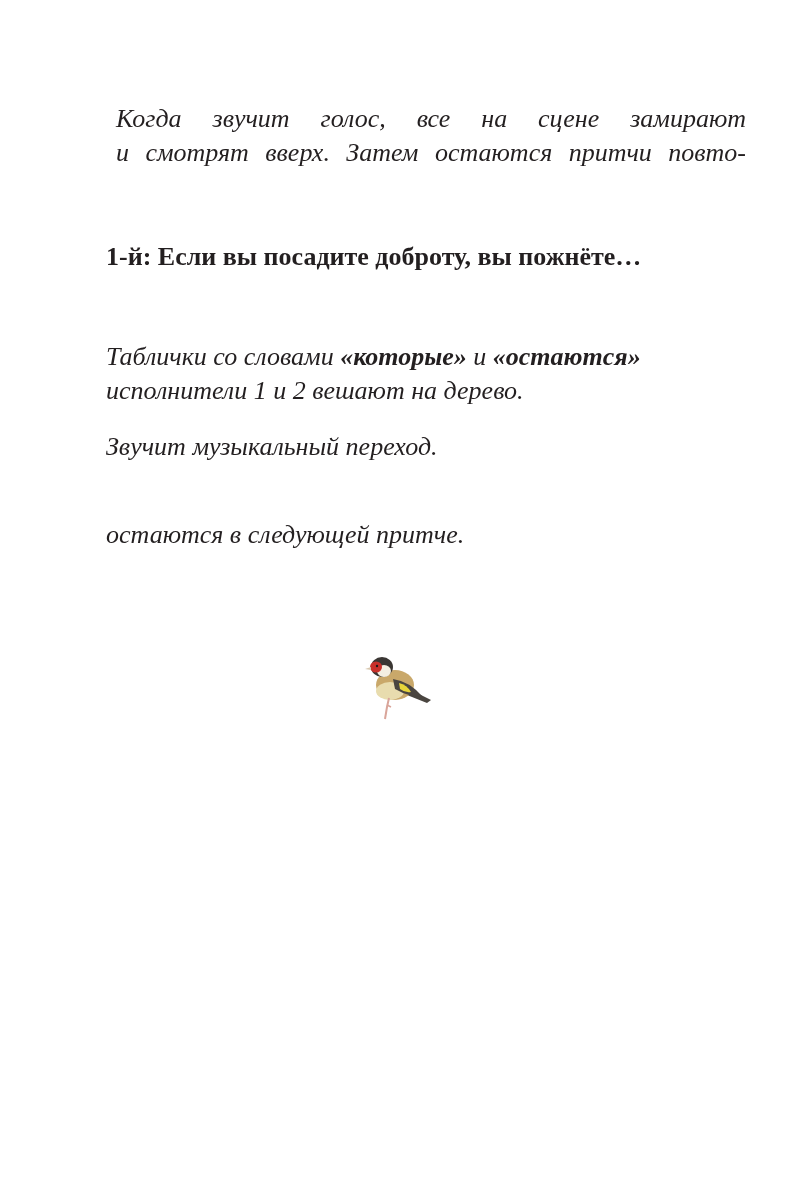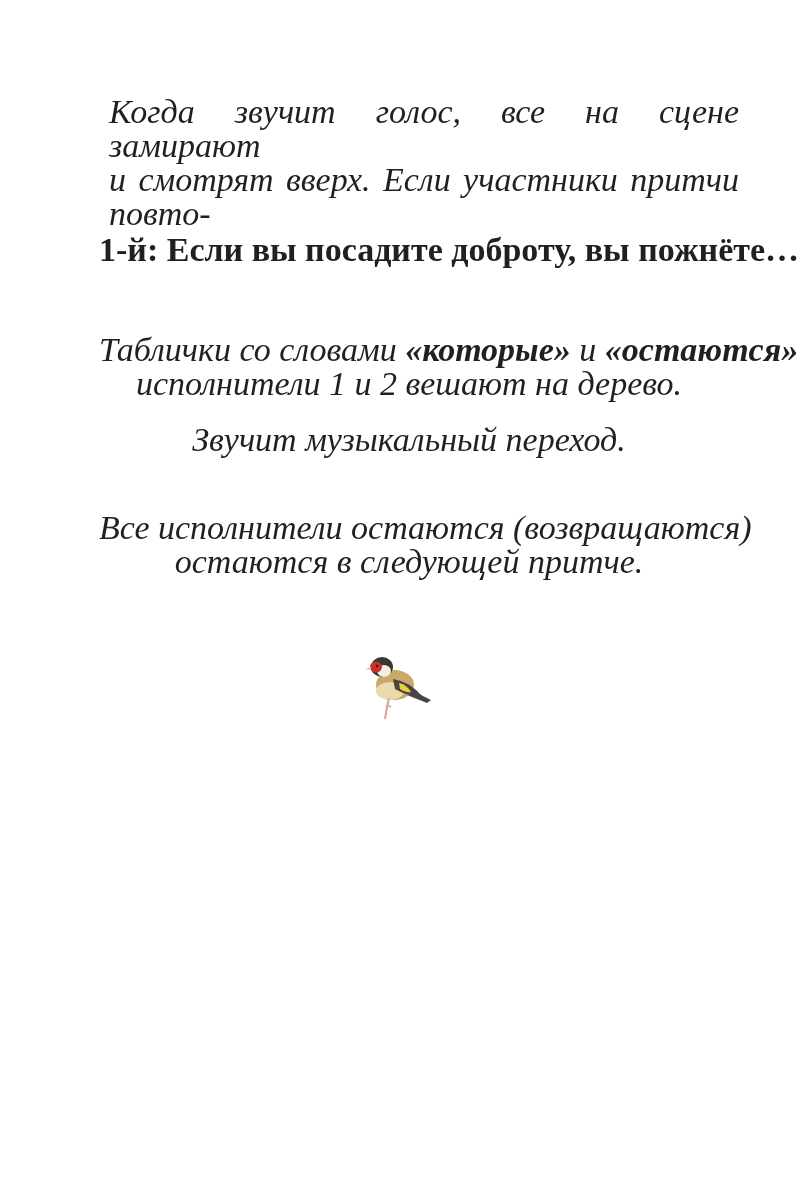--- a/index.html
+++ b/index.html
@@ -18,27 +18,27 @@
     .page {
       position: absolute;
       left: 130px;
       top: 0;
       width: 600px;
     }
     .para {
       position: absolute;
       left: 0;
       width: 600px;
-      font-size: 34px;
+      font-size: 26px;
       line-height: 34px;
-      margin: 9px;
+      margin: 16px;
     }
     .italic { font-style: italic; }
     .bold { font-weight: bold; }
-    .center { text-align: center; }
+    .center { }
     .line {
       display: block;
       white-space: nowrap;
     }
     .line.just {
       text-align: justify;
       text-align-last: justify;
       white-space: normal;
     }
     .bird {
@@ -49,38 +49,37 @@
       height: 75px;
     }
   </style>
 </head>
 <body>
 
 <div class="page">
 
   <div class="para italic" style="top:86px; left:-30px; width:630px;">
     <span class="line just" style="padding-left:0;">Когда звучит голос, все на сцене замирают</span>
-    <span class="line just">и смотрят вверх. Если участники притчи повто-</span>
+    <span class="line just">и смотрят вверх. Затем остаются притчи повто-</span>
   </div>
 
   <div class="para bold center" style="top:224px; left:-40px; width:620px;">
     <span class="line">1-й: Если вы посадите доброту, вы пожнёте…</span>
   </div>
 
   <div class="para italic center" style="top:324px; left:-40px; width:620px;">
     <span class="line"><span>Таблички со словами </span><span class="bold">«которые»</span><span> и </span><span class="bold">«остаются»</span></span>
     <span class="line">исполнители 1 и 2 вешают на дерево.</span>
   </div>
 
   <div class="para italic center" style="top:414px; left:-40px; width:620px;">
     <span class="line">Звучит музыкальный переход.</span>
   </div>
 
   <div class="para italic center" style="top:502px; left:-40px; width:620px;">
-    <span class="line">Все исполнители остаются (возвращаются)</span>
     <span class="line">остаются в следующей притче.</span>
   </div>
 </div>
 
 <div class="bird">
   <svg width="70" height="75" viewBox="0 0 70 75" xmlns="http://www.w3.org/2000/svg">
 
     <path d="M44 44 L66 55 L62 58 L42 50 Z" fill="#4a4540"></path>
 
     <ellipse cx="30" cy="40" rx="19" ry="15" fill="#c9a86a"></ellipse>

